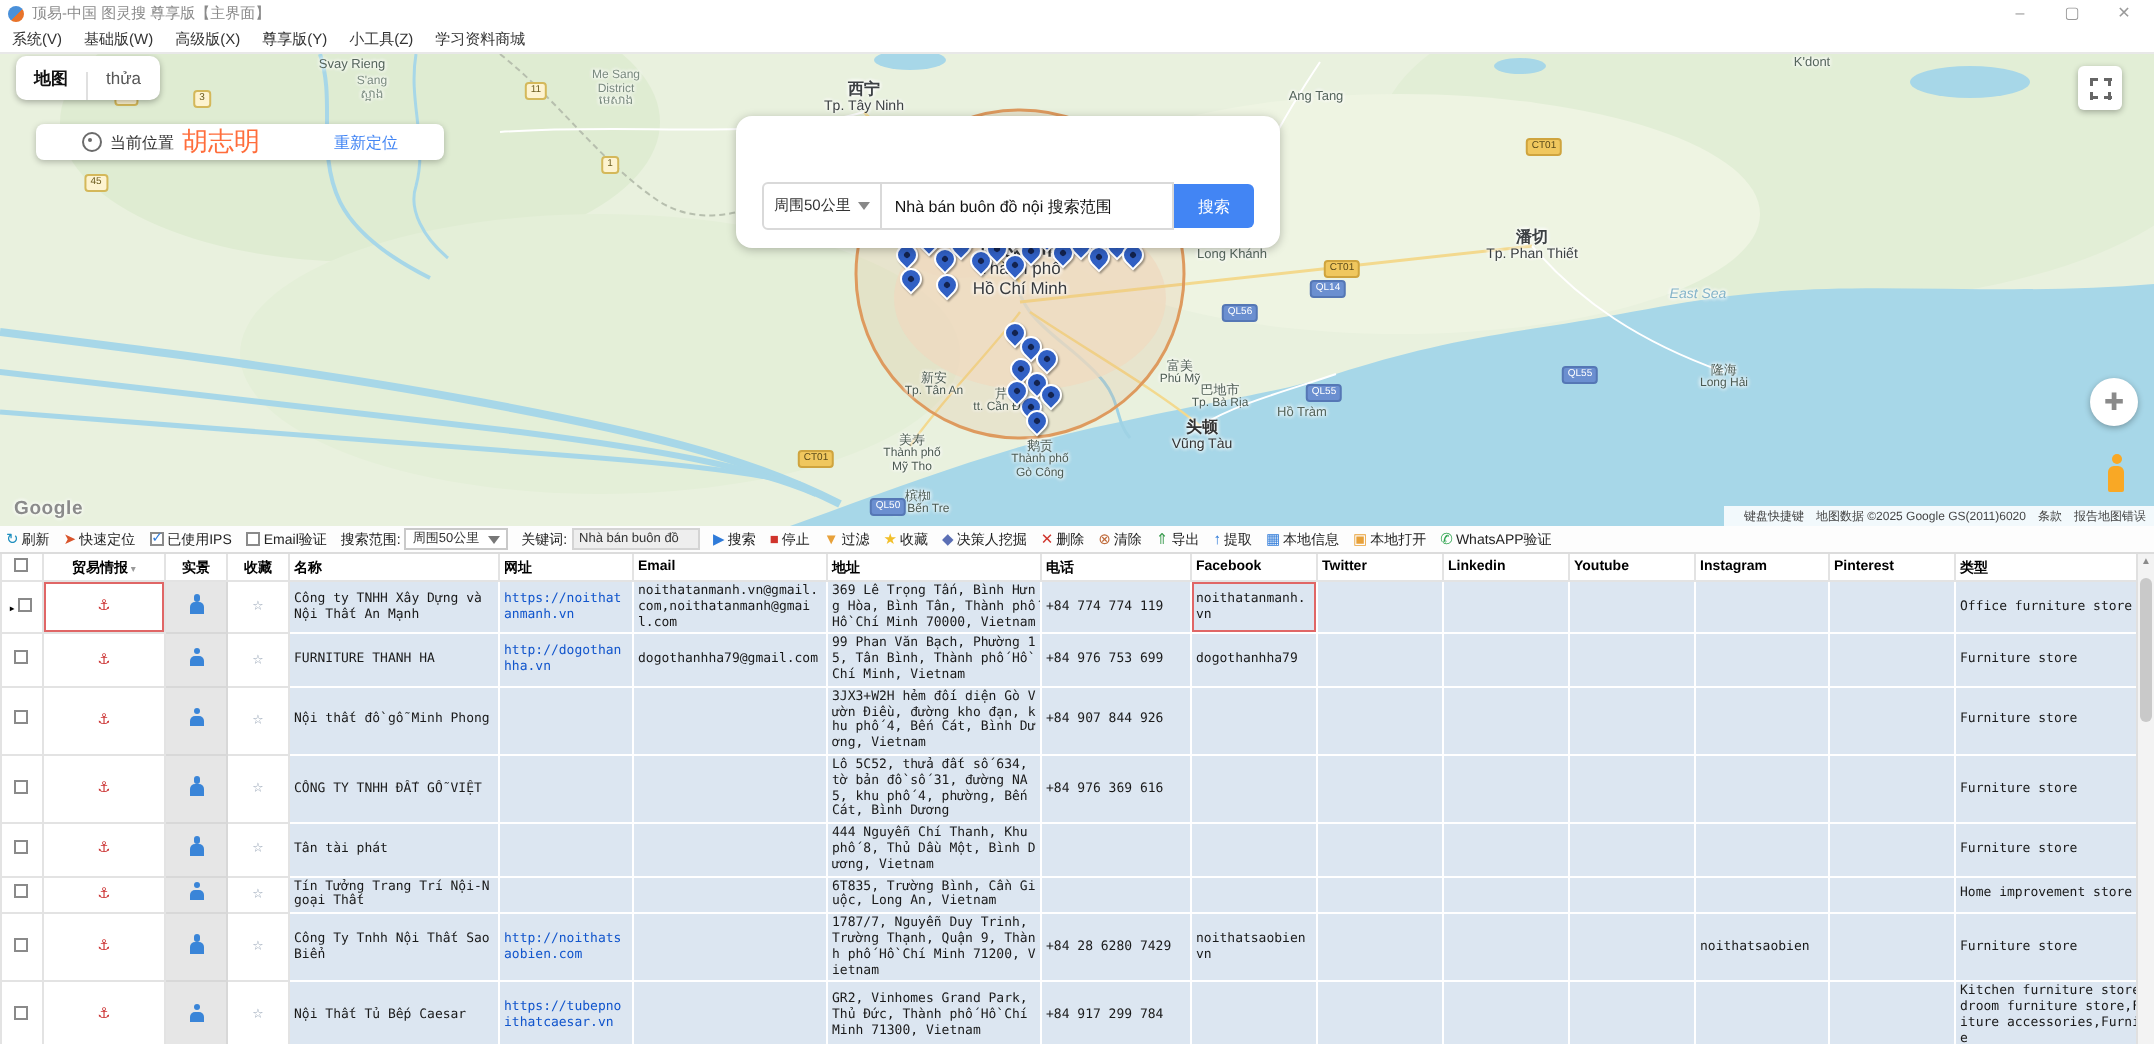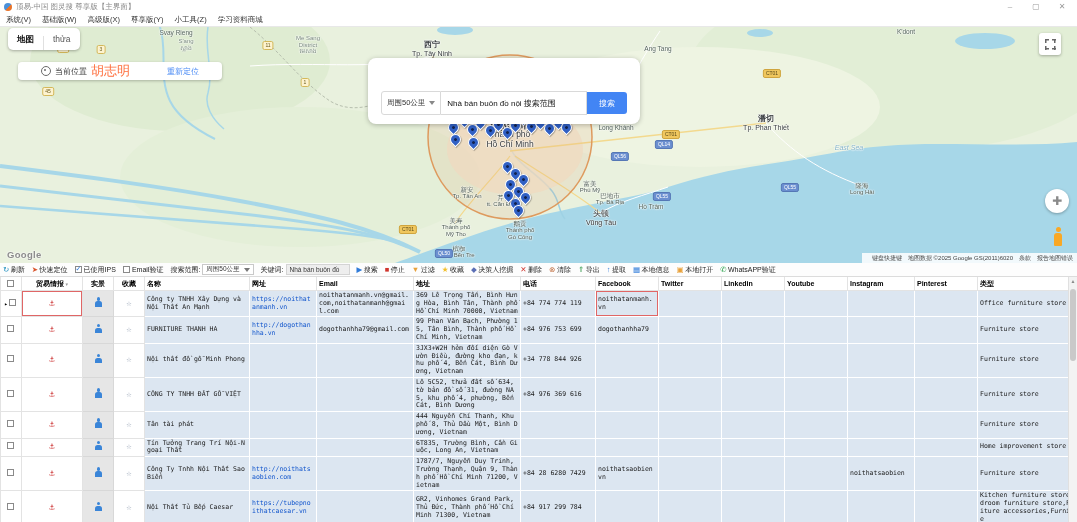--- a/index.html
+++ b/index.html
@@ -21,21 +21,21 @@
   
   .map{position:relative;width:1077px;height:236px;overflow:hidden;background:#e9f1de}
   .map svg{position:absolute;left:0;top:0}
   .map-label{position:absolute;transform:translateX(-50%);text-align:center;color:#5f6e64;
              text-shadow:0 0 2px #fff,0 0 2px #fff,0 0 2px #fff;pointer-events:none;line-height:1.12;white-space:nowrap}
   .map-label div{font-size:6px}
   .map-label.town div{font-size:6.5px;color:#55655c}
   .map-label.khm div{font-size:6px;color:#7a8a7f}
   .map-label.city div:first-child{font-size:8px;font-weight:bold;color:#3c4043}
   .map-label.city div{font-size:7px;color:#3c4043}
-  .map-label.city2 div:first-child{font-size:8px;font-weight:normal;color:#333}
+  .map-label.city2 div:first-child{font-size:8px;font-weight:bold;color:#333}
   .map-label.city2 div{font-size:7px;color:#333}
   .map-label.town2 div:first-child{font-size:6.5px;color:#4c5a52}
   .map-label.town2 div{font-size:6px;color:#4c5a52}
   .map-label.hcmc div:first-child{font-size:10px;font-weight:bold;color:#383b3e}
   .map-label.hcmc div{font-size:8.5px;color:#383b3e}
   .map-label.sea div{font-size:7px;font-style:italic;color:#85b4c9}
   .shield{position:absolute;transform:translateX(-50%);font-size:5px;line-height:1;padding:1px 2px;border-radius:2px;pointer-events:none}
   .shield.ql{background:#6b8fd0;color:#fff;border:1px solid #5577b5}
   .shield.ct{background:#f0c75e;color:#5a4a1a;border:1px solid #cfa43e}
   .shield.kh{background:#fdf3d0;color:#6b5b1e;border:1px solid #d4b85a}
@@ -478,21 +478,21 @@
           </tr>
           <tr>
             <td class="white"><span class="cb"></span></td>
             <td class="white"><span class="anchor">⚓</span></td>
             <td class="scene"><span class="sv"></span></td>
             <td class="white"><span class="star">☆</span></td>
             <td>Nội thất đồ gỗ Minh Phong</td>
             <td></td>
             <td></td>
             <td>3JX3+W2H hẻm đối diện Gò Vườn Điều, đường kho đạn, khu phố 4, Bến Cát, Bình Dương, Vietnam</td>
-            <td>+34 778 844 926</td>
+            <td>+84 907 844 926</td>
             <td></td>
             <td></td>
             <td></td>
             <td></td>
             <td></td>
             <td></td>
             <td>Furniture store</td>
           </tr>
           <tr>
             <td class="white"><span class="cb"></span></td>

